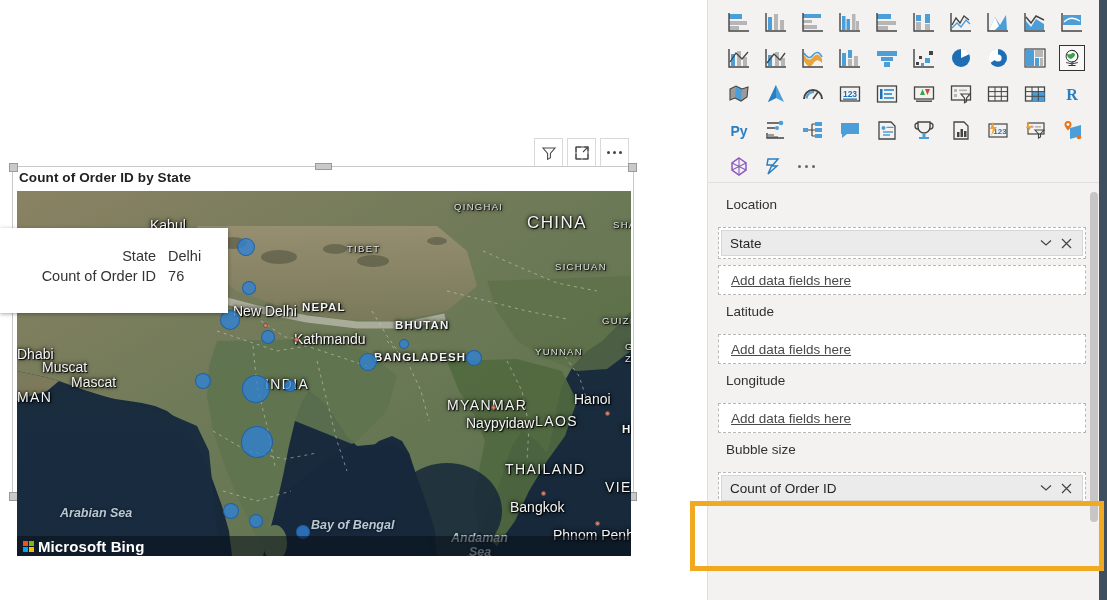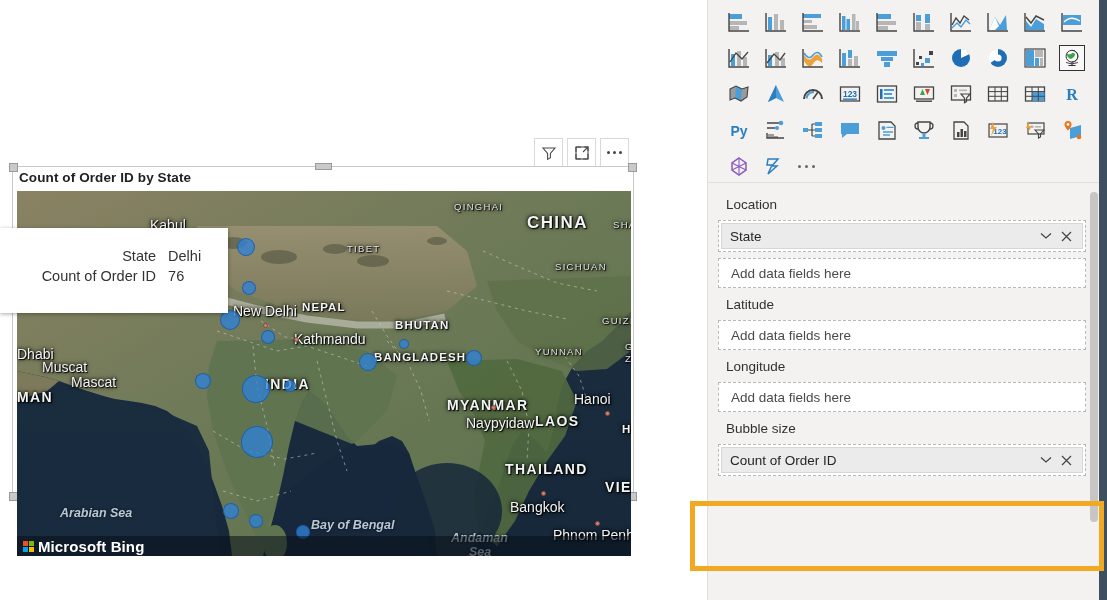--- a/index.html
+++ b/index.html
@@ -69,21 +69,21 @@
   
   #terrain { position: absolute; inset: 0; }
   .label {
     position: absolute;
     color: #f2f3f3;
     text-shadow: 0 0 3px rgba(0,0,0,.95), 0 0 5px rgba(0,0,0,.8), 1px 1px 1px rgba(0,0,0,.9);
     white-space: nowrap;
     pointer-events: none;
     font-family: "Liberation Sans", sans-serif;
   }
-  .lbl-country { font-size: 14px; font-weight: bold; letter-spacing: 1.4px; text-align: center; }
+  .lbl-country { font-size: 14px; font-weight: normal; letter-spacing: 1.4px; text-align: center; }
   .lbl-country-sm { font-size: 11.5px; font-weight: bold; letter-spacing: 1.1px; }
   .lbl-city { font-size: 14px; font-weight: normal; }
   .lbl-region { font-size: 9.5px; letter-spacing: 1.3px; color: #dfe2e0; font-weight: normal; }
   .lbl-sea { font-size: 12.5px; font-style: italic; color: #b9c8d4; font-weight: bold; text-shadow: 0 0 3px rgba(0,0,0,.7); }
   .citydot { position:absolute; width:5px; height:5px; border-radius:50%; background:#d0806f; border:1px solid #8a4a3c; }
 
   
   .bubble {
     position: absolute; border-radius: 50%;
     background: rgba(47,130,214,0.78);
@@ -152,31 +152,31 @@
 
   
   #wells {
     position: absolute; left: 0; top: 184px; width: 392px; height: 416px;
     padding: 10px 14px 0 10px;
     overflow: hidden;
     background: #f3f2f1;
   }
   .well-group { margin-bottom: 6px; }
   .well-label {
-    font-size: 13.5px; color: #323130; padding: 3px 0 8px 8px;
+    font-size: 13.5px; color: #323130; padding: 3px 0 15px 8px;
   }
   .well-box {
     border: 1px dashed #b8b8b8;
     background: #ffffff;
     min-height: 30px;
     padding: 2px;
     display: flex; align-items: center;
   }
   .well-placeholder {
-    font-size: 13.5px; color: #4a4a4a; padding-left: 10px;
+    font-size: 13.5px; color: #4a4a4a; padding-left: 10px; text-decoration: underline;
   }
   .chip {
     width: 100%;
     background: #ebebeb;
     border: 1px solid #d6d6d6;
     height: 26px;
     display: flex; align-items: center;
     padding: 0 6px 0 8px;
     font-size: 13.5px; color: #252525;
     cursor: pointer;

